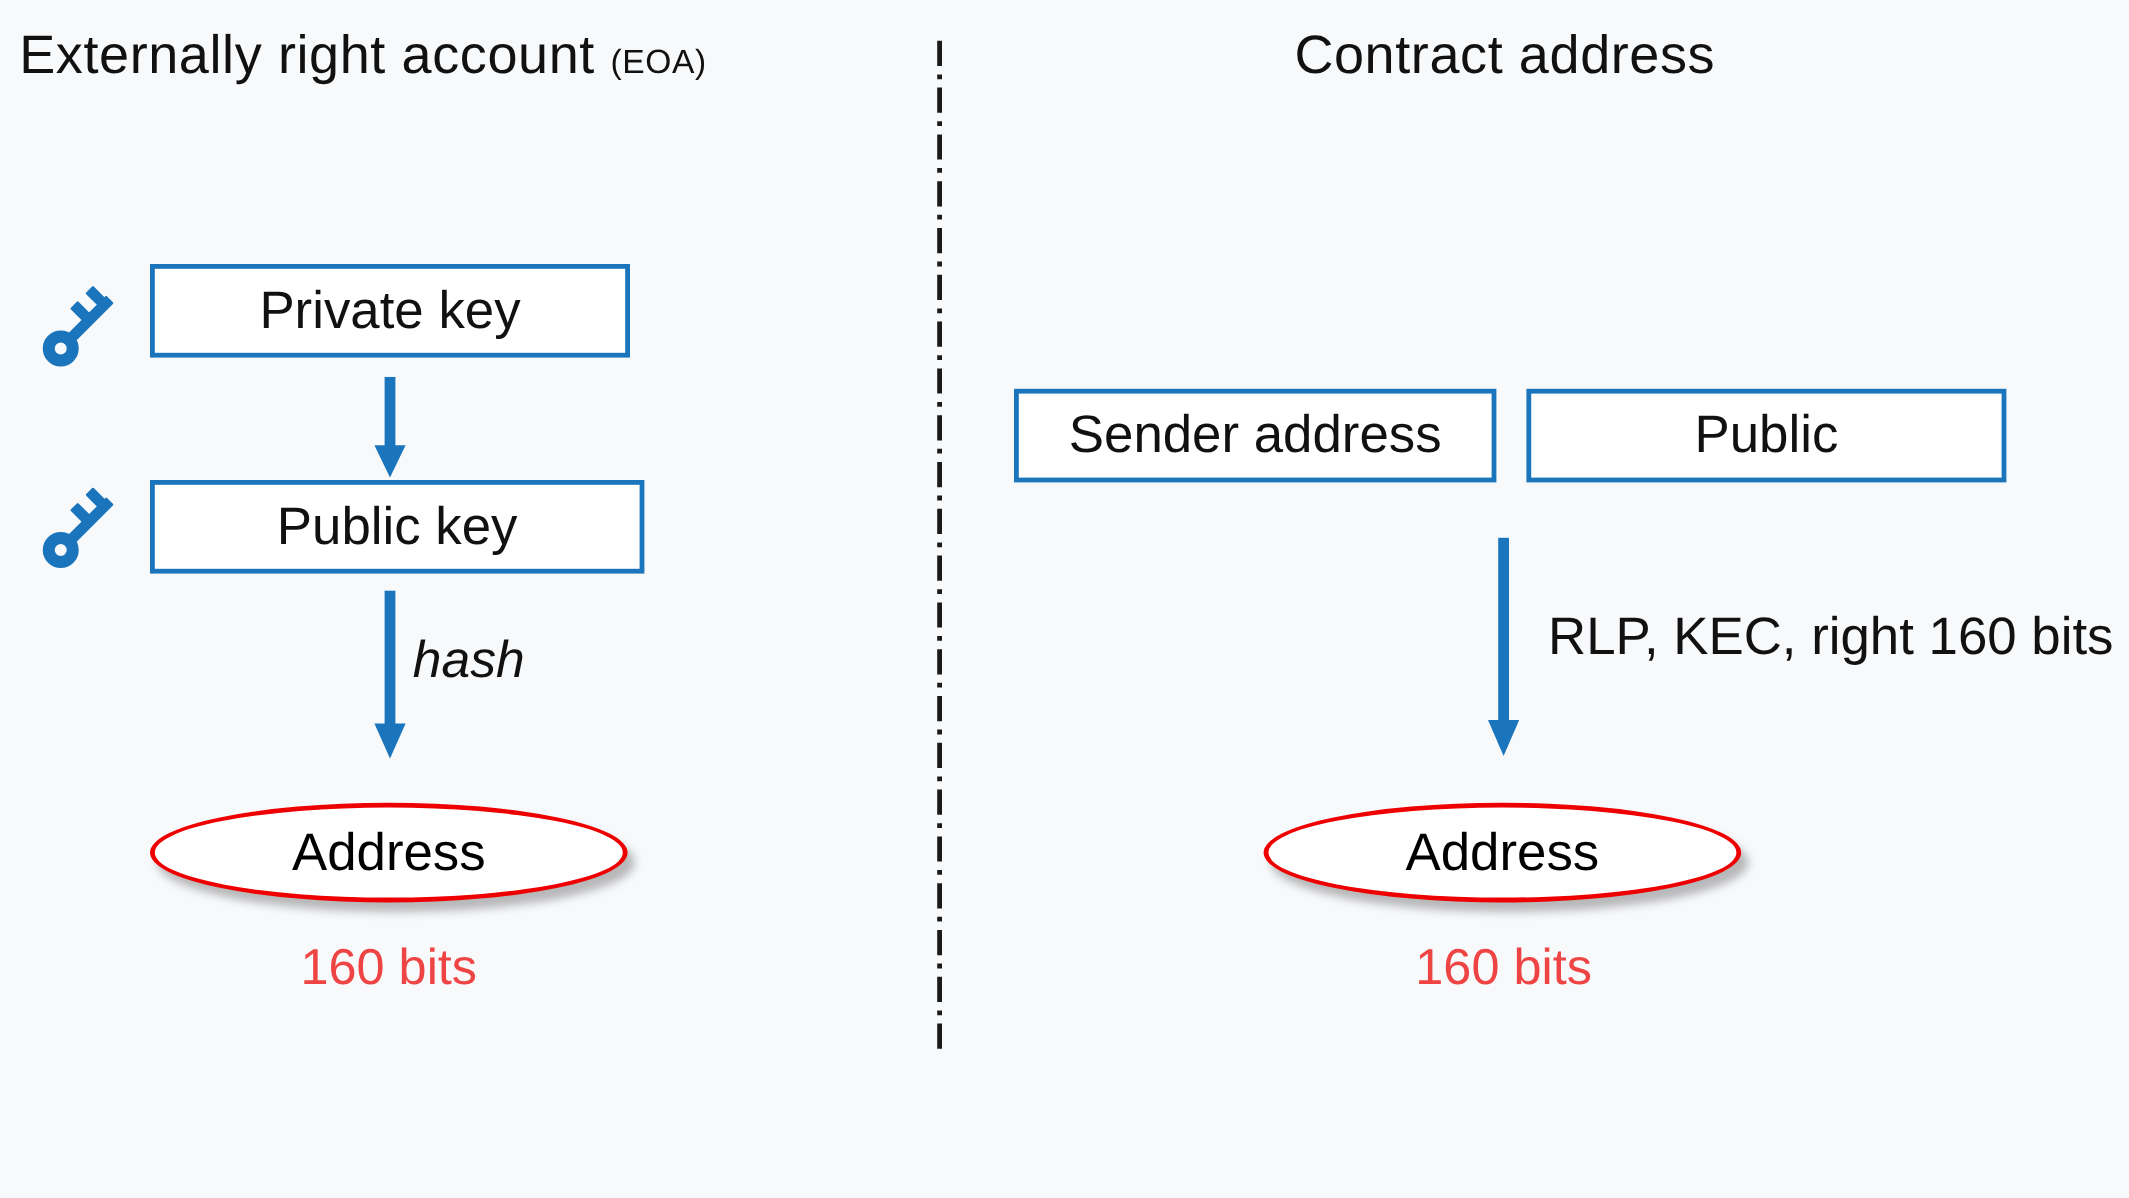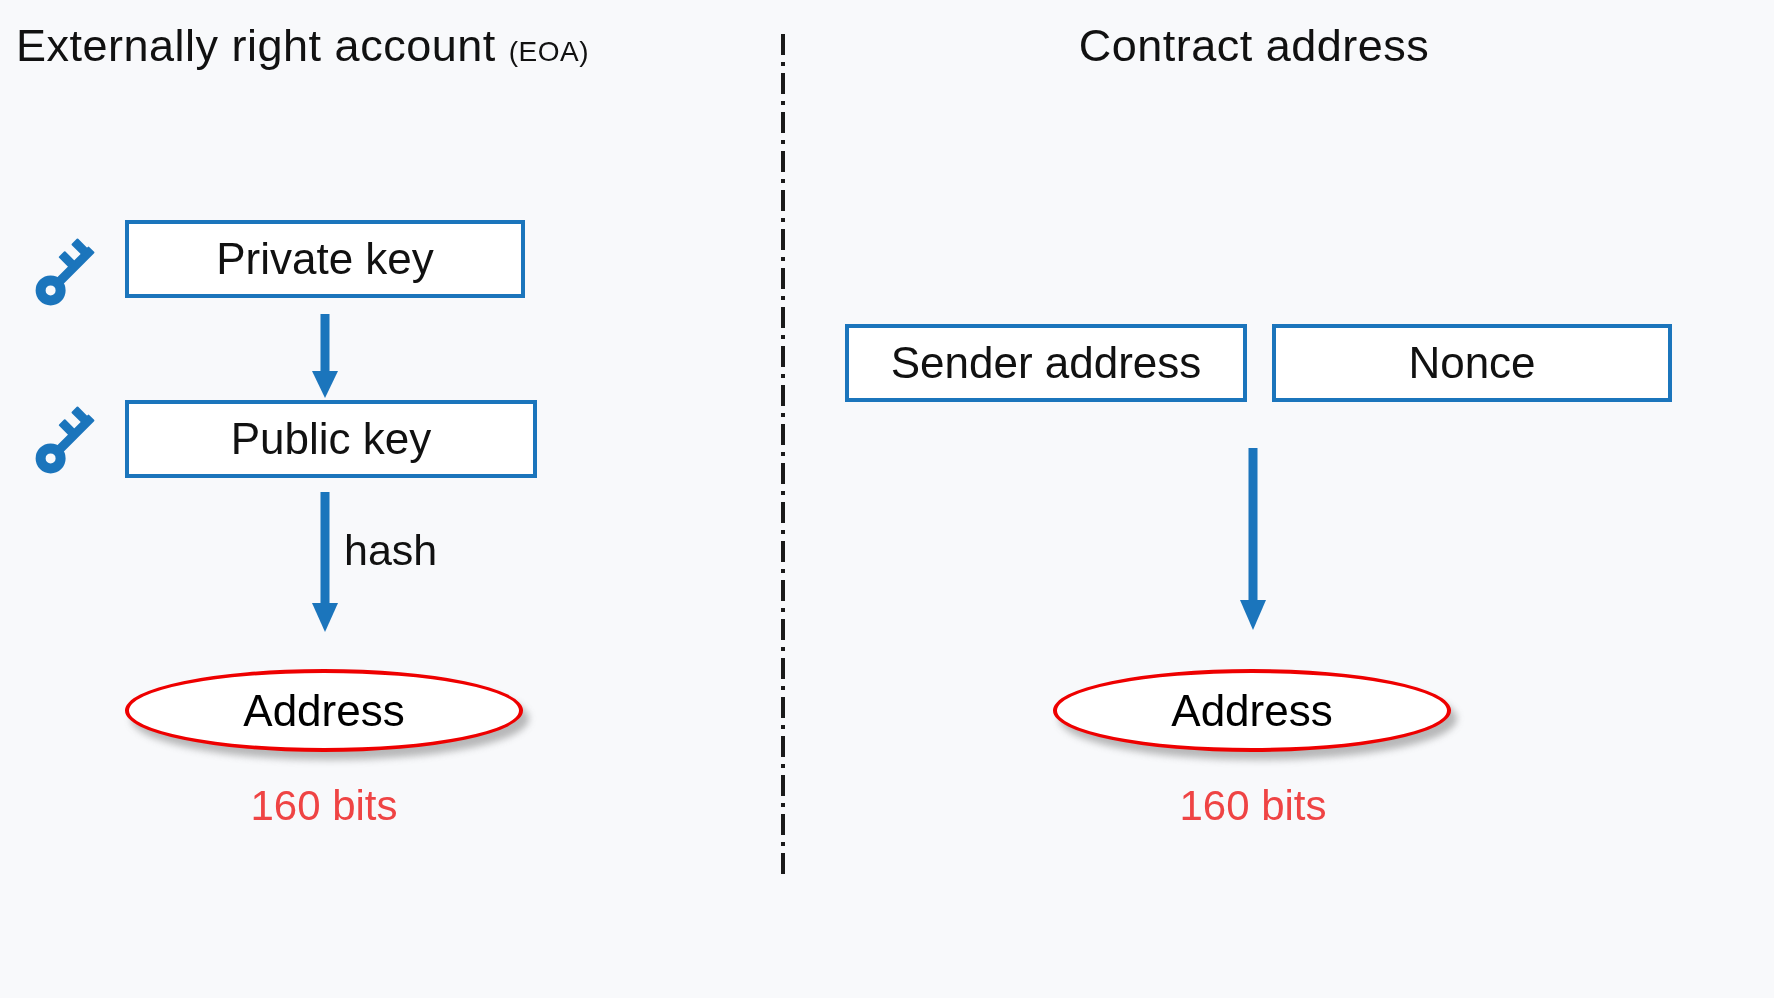--- a/index.html
+++ b/index.html
@@ -99,45 +99,48 @@
 
   <div class="abs node-box" style="left:125px; top:400px; width:412px; height:78px;">
     <span>Public key</span>
   </div>
 
   <svg class="abs" style="left:308px; top:492px;" width="34" height="140">
     <rect x="12.5" y="0" width="9" height="114" fill="#1b75bc"></rect>
     <polygon points="4,111 30,111 17,140" fill="#1b75bc"></polygon>
   </svg>
 
-  <div class="abs arrow-label" style="left:344px; top:526px;">
+  <div class="abs arrow-label" style="left:344px; top:526px;font-style:italic;">
     <span>hash</span>
   </div>
 
   <div class="abs ellipse" style="left:125px; top:669px; width:398px; height:83px;">
     <span>Address</span>
   </div>
 
   <div class="abs bits-label" style="left:174px; top:782px;">
     <span>160 bits</span>
   </div>
 
   <div class="abs node-box" style="left:845px; top:324px; width:402px; height:78px;">
     <span>Sender address</span>
   </div>
 
   <div class="abs node-box" style="left:1272px; top:324px; width:400px; height:78px;">
-    <span>Nonce</span>
+    <span>Public</span>
   </div>
 
   <svg class="abs" style="left:1236px; top:448px;" width="34" height="182">
     <rect x="12.5" y="0" width="9" height="154" fill="#1b75bc"></rect>
     <polygon points="4,152 30,152 17,182" fill="#1b75bc"></polygon>
   </svg>
 
+  <div class="abs arrow-label" style="left:1290px; top:506px; font-size:44px;">
+    <span>RLP, KEC, right 160 bits</span>
+  </div>
 
   <div class="abs ellipse" style="left:1053px; top:669px; width:398px; height:83px;">
     <span>Address</span>
   </div>
 
   <div class="abs bits-label" style="left:1103px; top:782px;">
     <span>160 bits</span>
   </div>
 
 </div>

